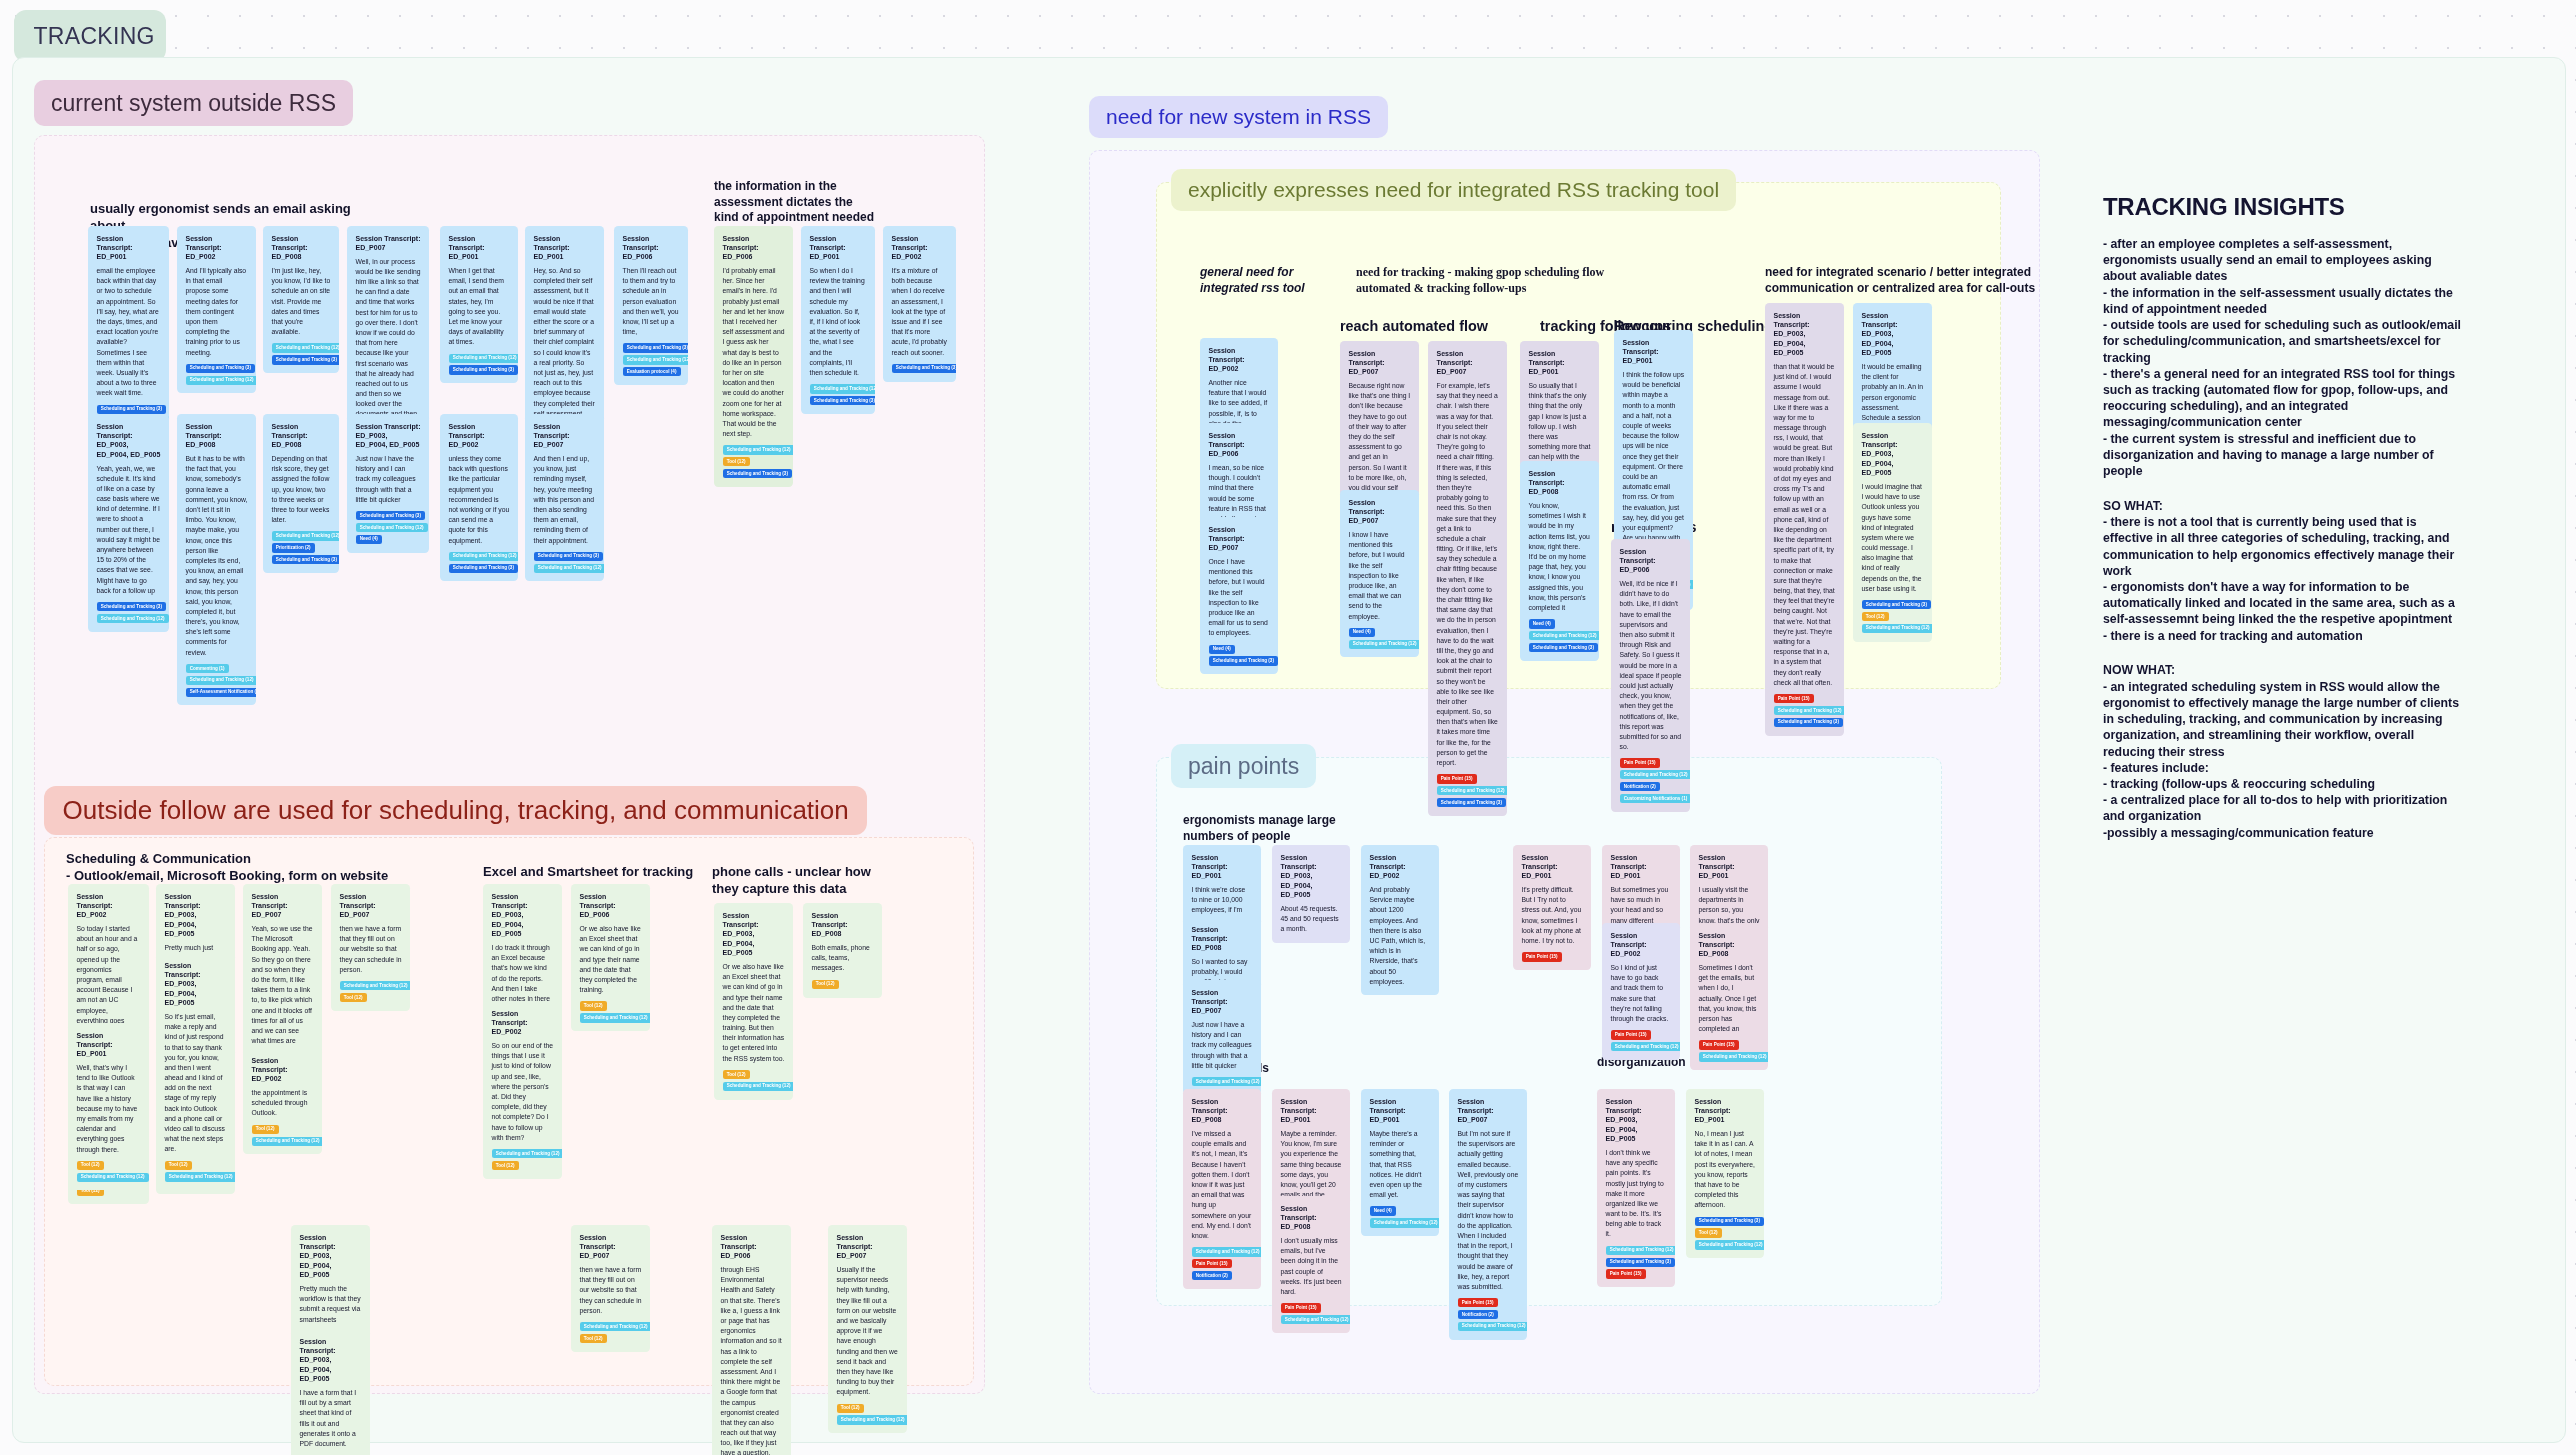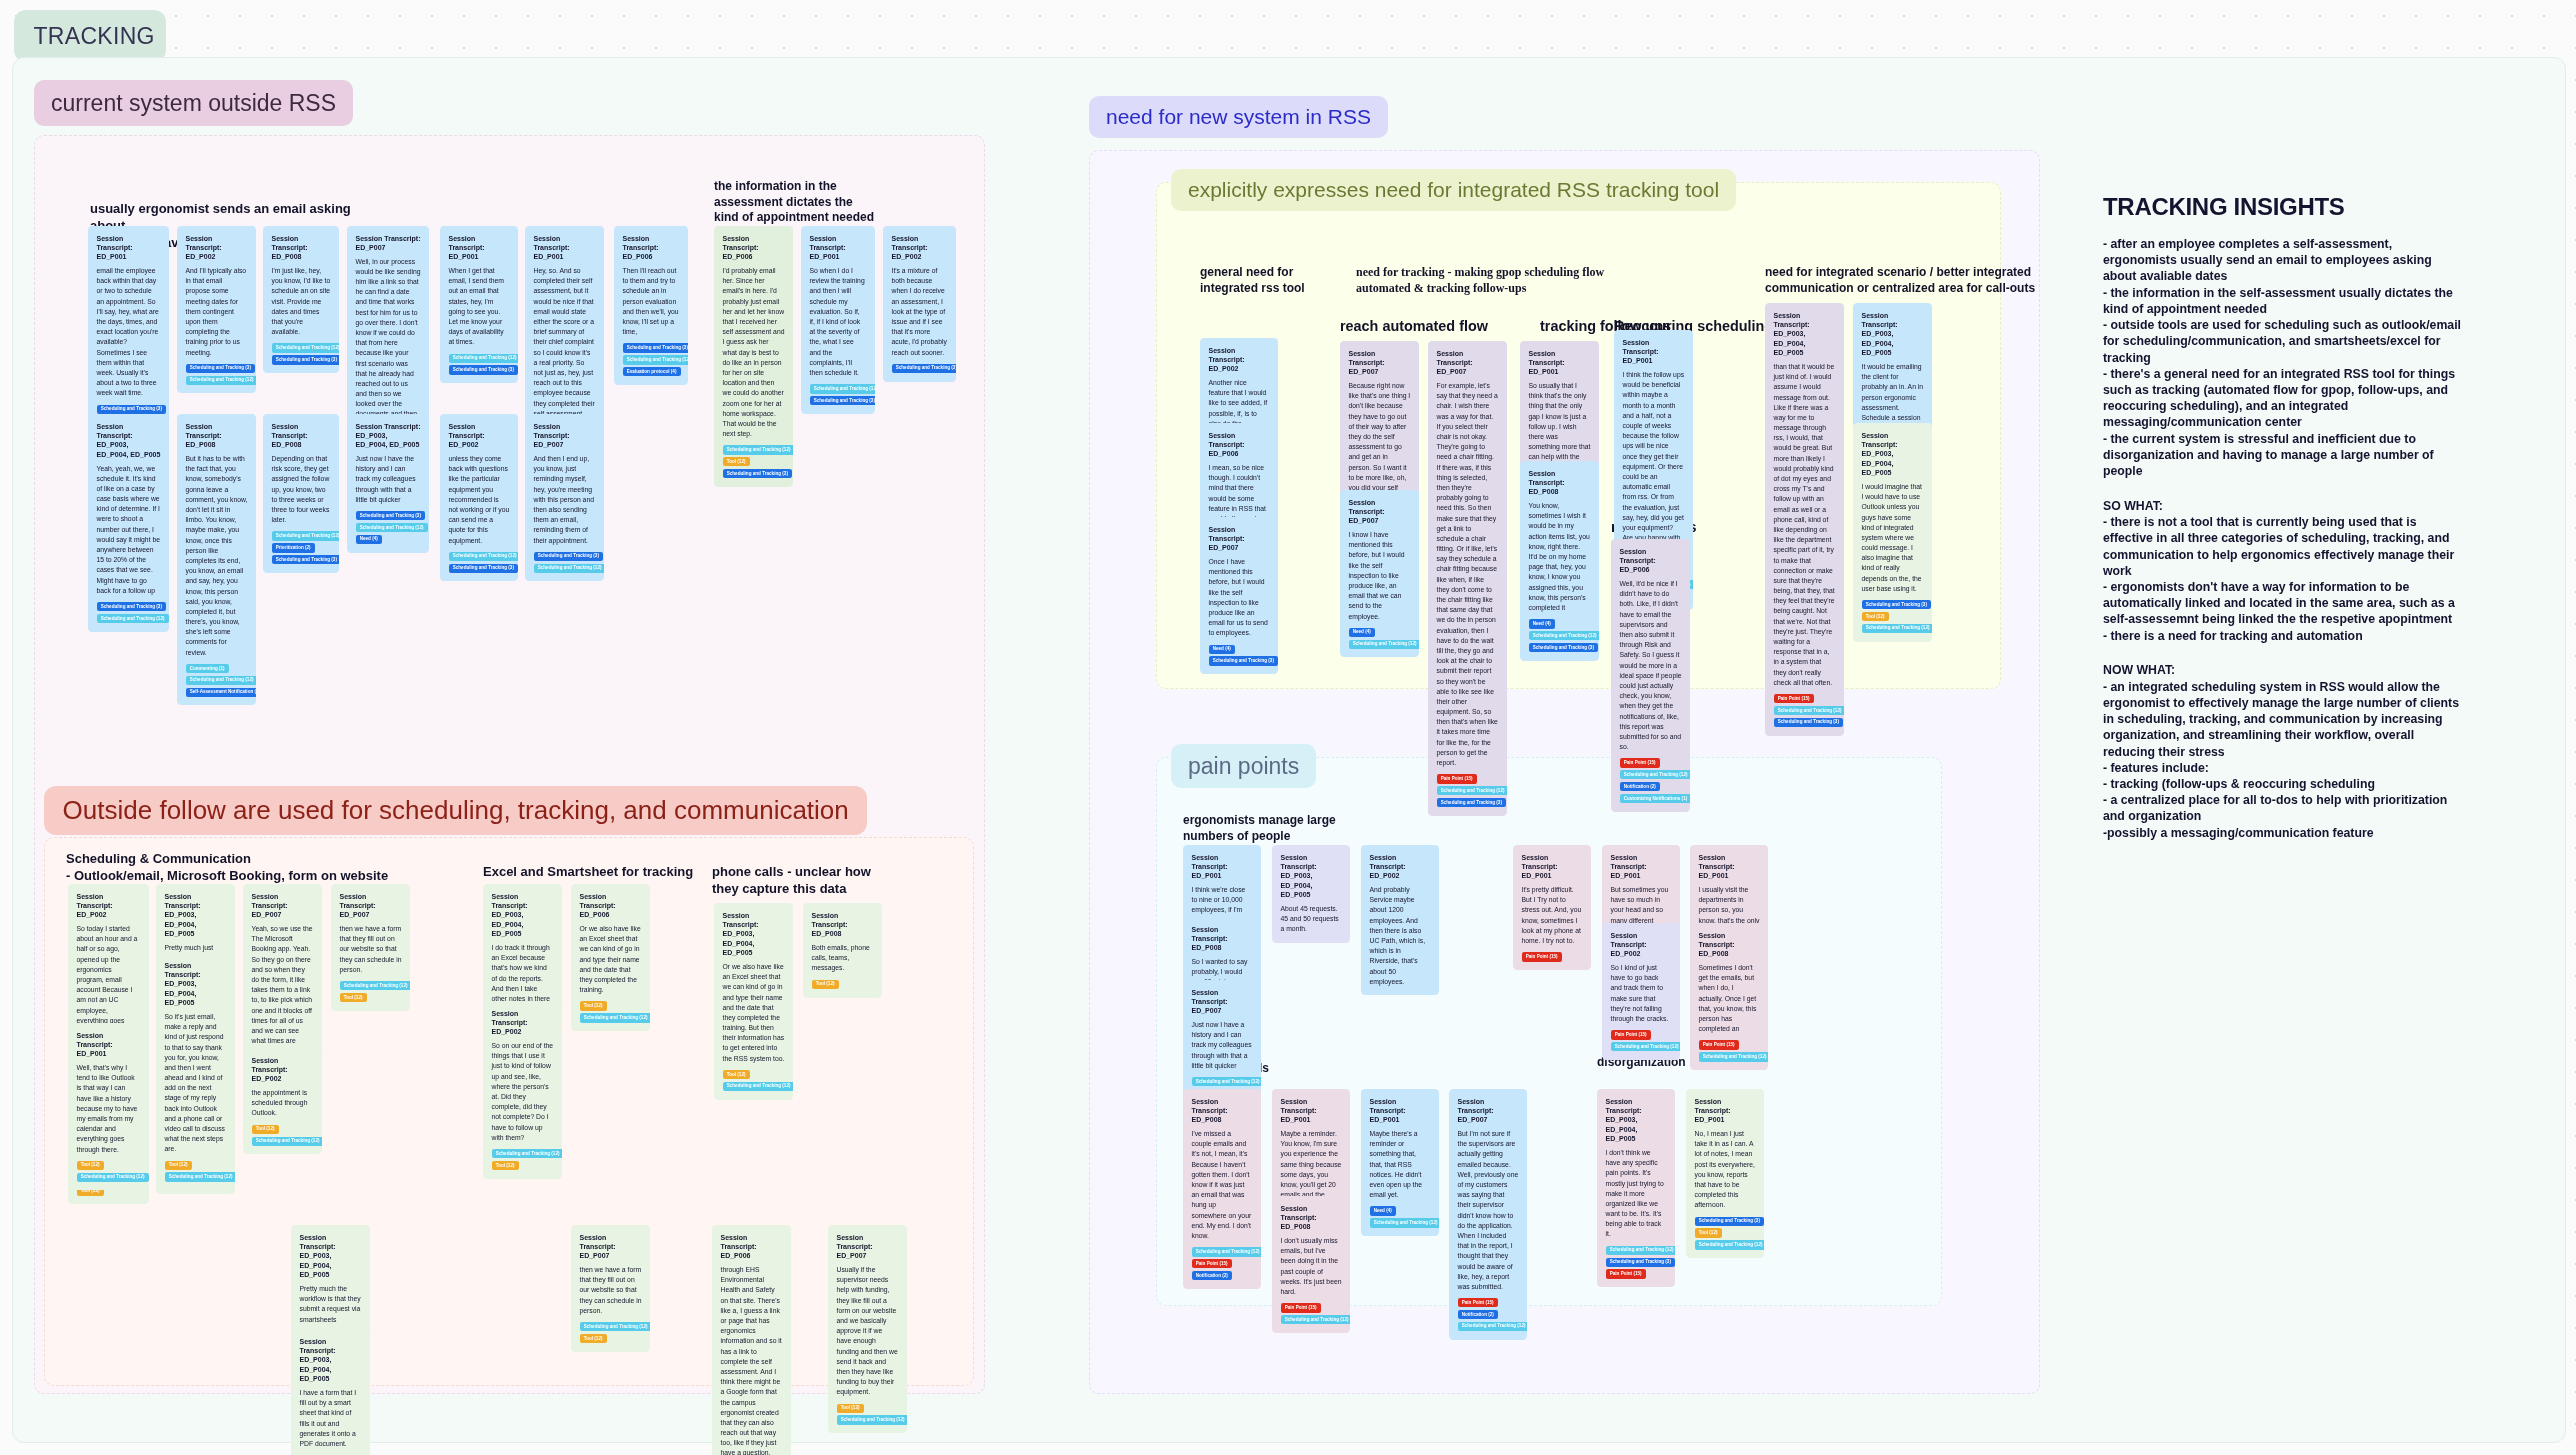--- a/index.html
+++ b/index.html
@@ -127,21 +127,21 @@
 <div class="abs grp-title sm" style="left:714px;top:179px;width:177px;">the information in the
 assessment dictates the
 kind of appointment needed</div>
 <div class="abs grp-title" style="left:90px;top:390px;width:254px;">other data</div>
 <div class="abs grp-title" style="left:66px;top:851px;width:473px;">Scheduling &amp; Communication
 - Outlook/email, Microsoft Booking, form on website</div>
 <div class="abs grp-title" style="left:483px;top:864px;width:287px;">Excel and Smartsheet for tracking</div>
 <div class="abs grp-title" style="left:712px;top:864px;width:186px;">phone calls - unclear how
 they capture this data</div>
 
-<div class="abs grp-title sm" style="left:1200px;top:265px;width:161px;">general need for
+<div class="abs grp-title sm" style="left:1200px;top:265px;width:161px;font-style:italic;">general need for
 integrated rss tool</div>
 <div class="abs grp-title sm" style="left:1356px;top:265px;width:380px;font-family:Liberation Serif, serif;">need for tracking - making gpop scheduling flow
 automated &amp; tracking follow-ups</div>
 <div class="abs grp-title lg" style="left:1340px;top:317px;width:211px;">reach automated flow</div>
 <div class="abs grp-title lg" style="left:1520px;top:317px;width:169px;margin-left:20px;">tracking follow ups</div>
 <div class="abs grp-title lg" style="left:1614px;top:317px;width:186px;">Reoccuring scheduling</div>
 <div class="abs grp-title lg" style="left:1611px;top:518px;width:186px;">notifications</div>
 <div class="abs grp-title sm" style="left:1765px;top:265px;width:355px;">need for integrated scenario / better integrated
 communication or centralized area for call-outs</div>
 

